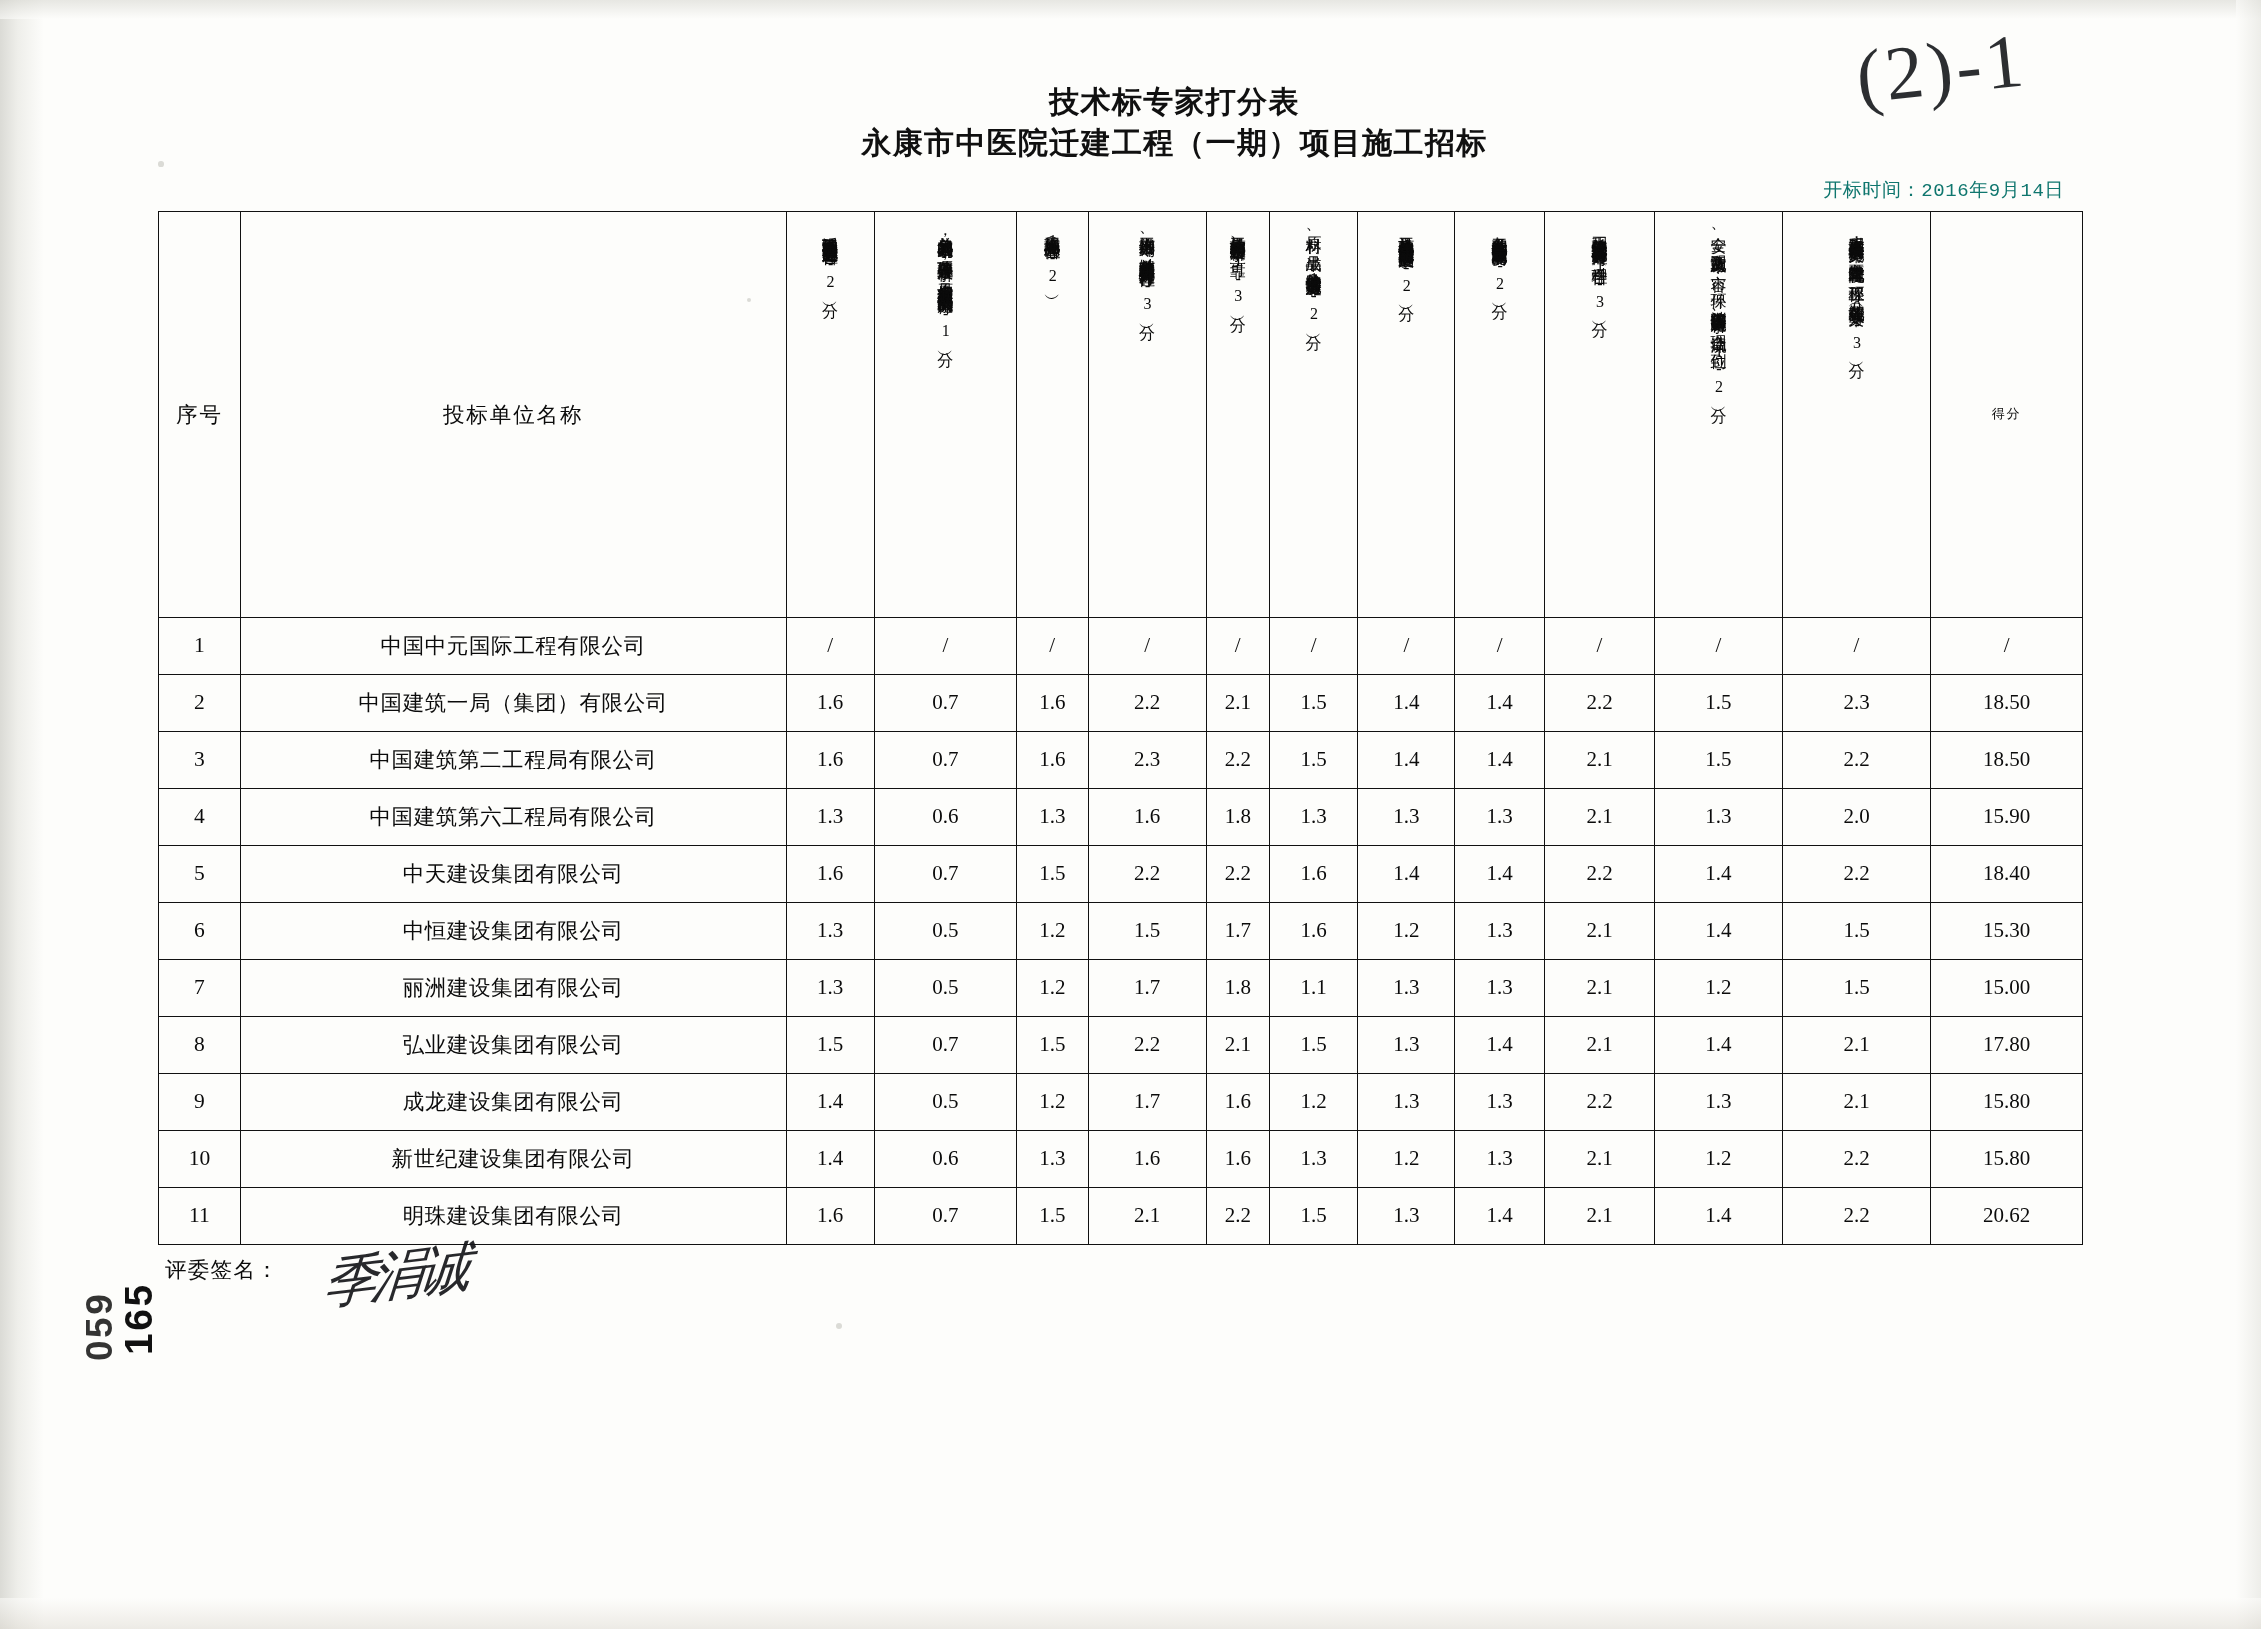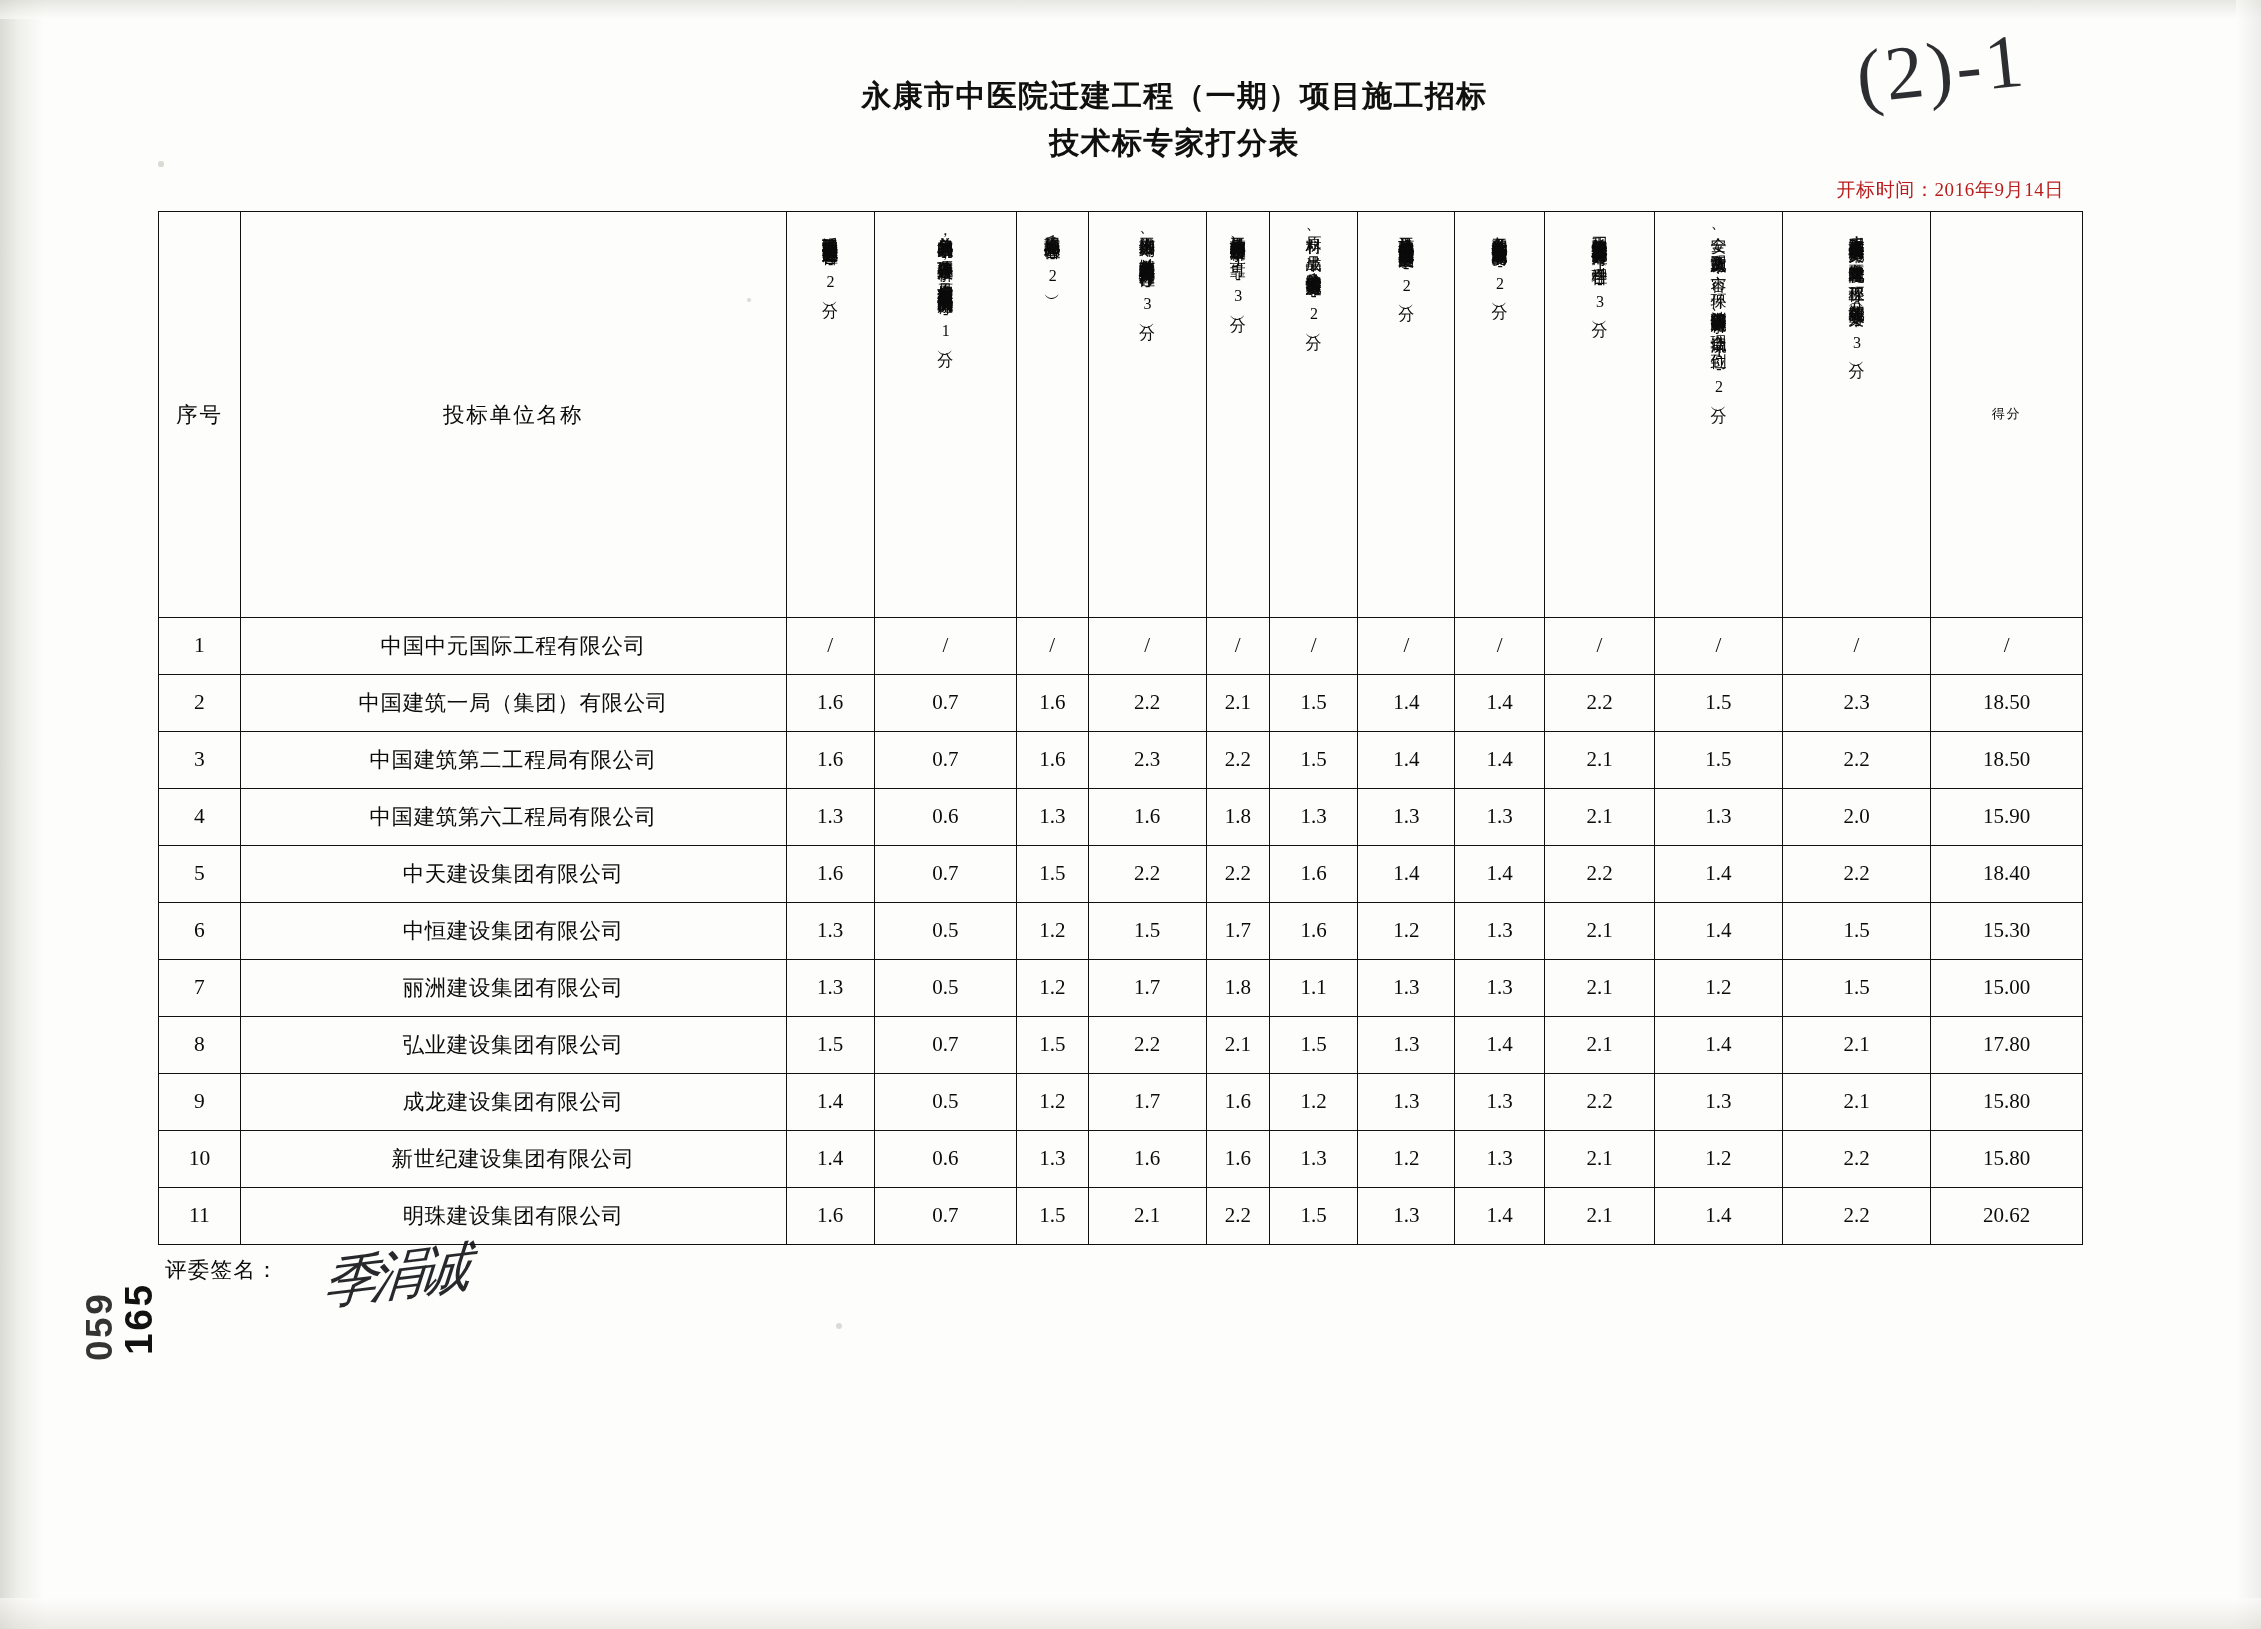--- a/index.html
+++ b/index.html
@@ -71,22 +71,22 @@
   }
   .title-line.second {
     margin-top: 6.3px;
   }
 
   .meta-row {
     margin-top: 14px;
     text-align: right;
     padding-right: 133px;
     font-size: 19px;
-    font-family: Liberation Serif, serif;
-    color: #b91c1c;
+    font-family: Liberation Mono, monospace;
+    color: #0f766e;
     letter-spacing: 0.6px;
   }
 
   table.score {
     margin-top: 7.6px;
     margin-left: 63px;
     border-collapse: collapse;
     width: 1925px;
     table-layout: fixed;
   }
@@ -221,22 +221,22 @@
 
   <div class="speck" style="left:158px; top:161px; width:5.7px; height:5.7px;"></div>
   <div class="speck" style="left:747px; top:298px; width:4.4px; height:4.4px;"></div>
   <div class="speck" style="left:836px; top:1323px; width:6.3px; height:6.3px;"></div>
 
   <div class="corner-mark">(2)-1</div>
 
   <div class="doc">
 
     <div class="title-block">
+      <div class="title-line second">技术标专家打分表</div>
       <div class="title-line">永康市中医院迁建工程（一期）项目施工招标</div>
-      <div class="title-line second">技术标专家打分表</div>
     </div>
 
     <div class="meta-row">开标时间：2016年9月14日</div>
 
     <table class="score">
       <colgroup>
         <col class="c-idx">
           <col class="c-name">
           <col class="c-q1">
           <col class="c-q2">

